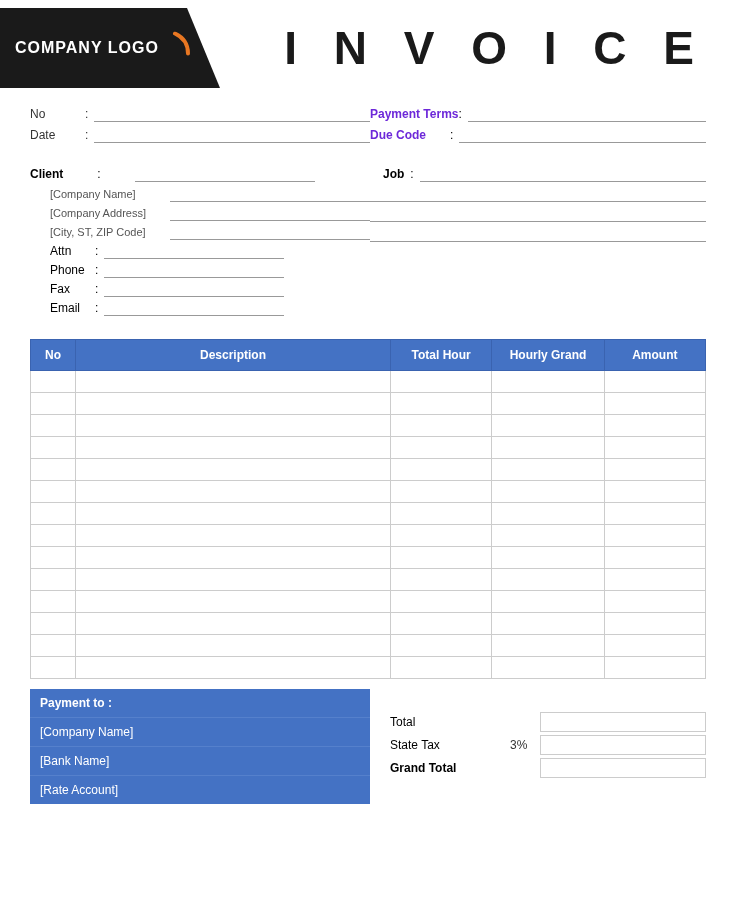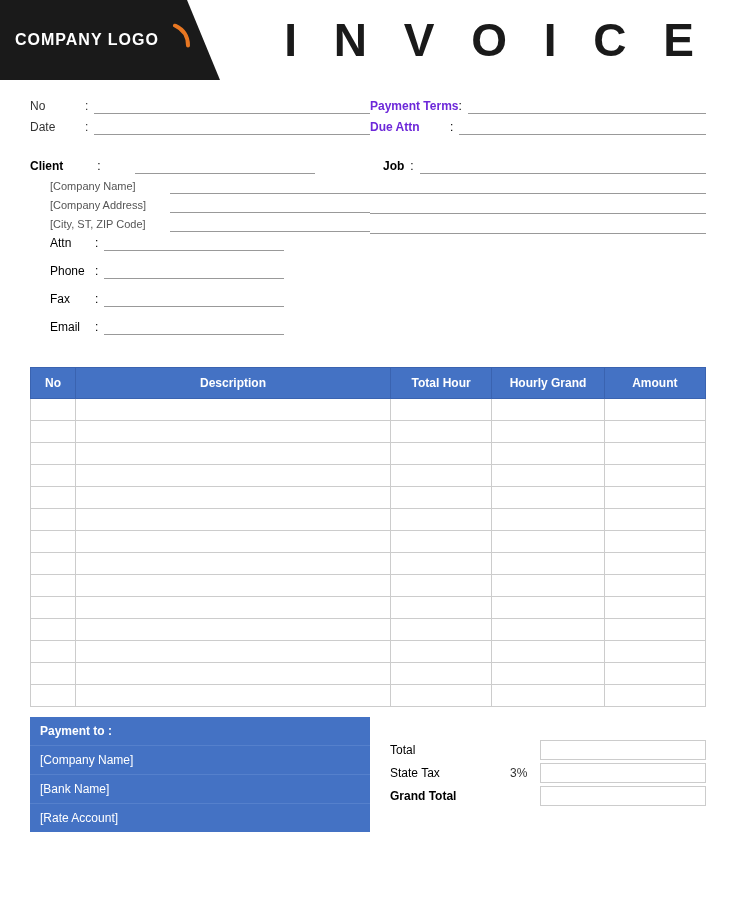--- a/index.html
+++ b/index.html
@@ -10,20 +10,21 @@
       font-size: 12px;
       background: #fff;
       color: #000;
     }
 
     
     .header {
       display: flex;
       align-items: stretch;
       height: 80px;
+      margin-top: 8px;
     }
     .logo-area {
       width: 220px;
       background: #1a1a1a;
       display: flex;
       align-items: center;
       justify-content: flex-start;
       padding: 10px 15px;
       position: relative;
       clip-path: polygon(0 0, 85% 0, 100% 100%, 0 100%);
@@ -159,21 +160,21 @@
     }
     .client-field .underline {
       flex: 1;
       border-bottom: 1px solid #999;
       height: 16px;
       max-width: 200px;
     }
     .client-sub-field {
       display: flex;
       align-items: center;
-      margin-bottom: 12px;
+      margin-bottom: 3px;
       padding-left: 20px;
     }
     .client-sub-field .lbl {
       min-width: 45px;
       font-size: 12px;
     }
     .client-sub-field .colon {
       margin-right: 6px;
     }
     .client-sub-field .underline {
@@ -338,21 +339,21 @@
         <span class="underline"></span>
       </div>
     </div>
     <div class="info-right">
       <div class="right-field">
         <span class="lbl">Payment  Terms</span>
         <span class="colon">:</span>
         <span class="underline"></span>
       </div>
       <div class="right-field">
-        <span class="lbl">Due Attn</span>
+        <span class="lbl">Due Code</span>
         <span class="colon">:</span>
         <span class="underline"></span>
       </div>
     </div>
   </div>
 </div>
 
 <div class="client-job-section">
   <div class="client-job-row">
     <div class="client-col">

